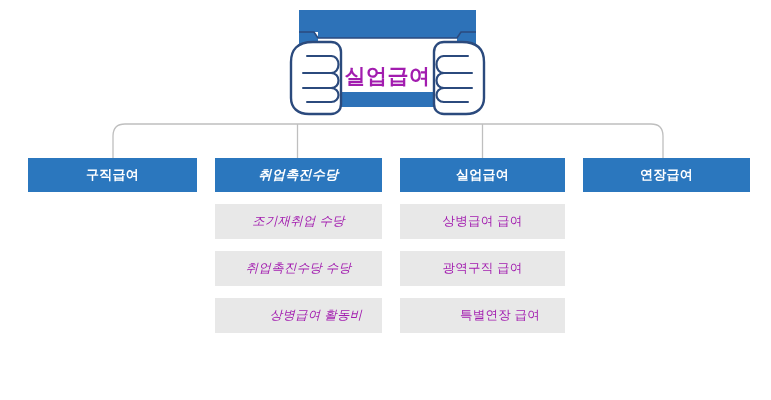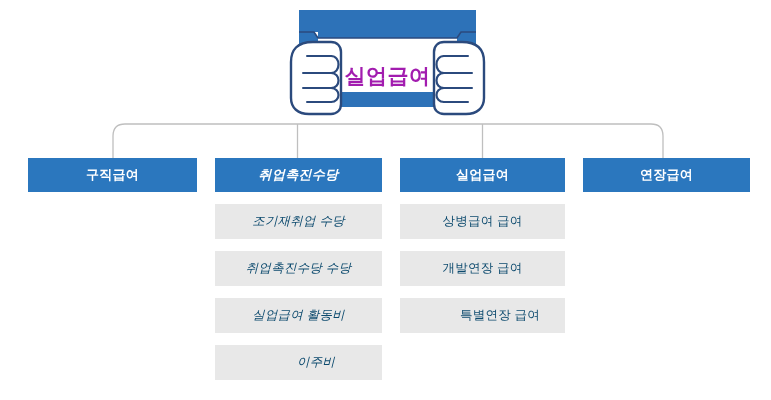--- a/index.html
+++ b/index.html
@@ -90,21 +90,21 @@
     justify-content: center;
     letter-spacing: 0.3px;
   }
 
   .children {
     margin-top: 12px;
   }
   .child-box {
     height: 35px;
     background: #e8e8e8;
-    color: #0c4a6e;
+    color: #a21caf;
     font-size: 12.5px;
     display: flex;
     align-items: center;
     justify-content: center;
     margin-bottom: 12px;
     letter-spacing: 0.2px;
   }
   .child-box:last-child { margin-bottom: 0; padding-left: 35px; }
 </style>
 </head>
@@ -193,30 +193,29 @@
     <div class="column col-0">
       <div class="branch-head">구직급여</div>
       <div class="children"></div>
     </div>
 
     <div class="column col-1">
       <div class="branch-head">취업촉진수당</div>
       <div class="children">
         <div class="child-box">조기재취업 수당</div>
         <div class="child-box">취업촉진수당 수당</div>
-        <div class="child-box">실업급여 활동비</div>
-        <div class="child-box">이주비</div>
+        <div class="child-box">상병급여 활동비</div>
       </div>
     </div>
 
     <div class="column col-2">
       <div class="branch-head">실업급여</div>
       <div class="children">
         <div class="child-box">상병급여 급여</div>
-        <div class="child-box">개발연장 급여</div>
+        <div class="child-box">광역구직 급여</div>
         <div class="child-box">특별연장 급여</div>
       </div>
     </div>
 
     <div class="column col-3">
       <div class="branch-head">연장급여</div>
       <div class="children"></div>
     </div>
 
   </div>

